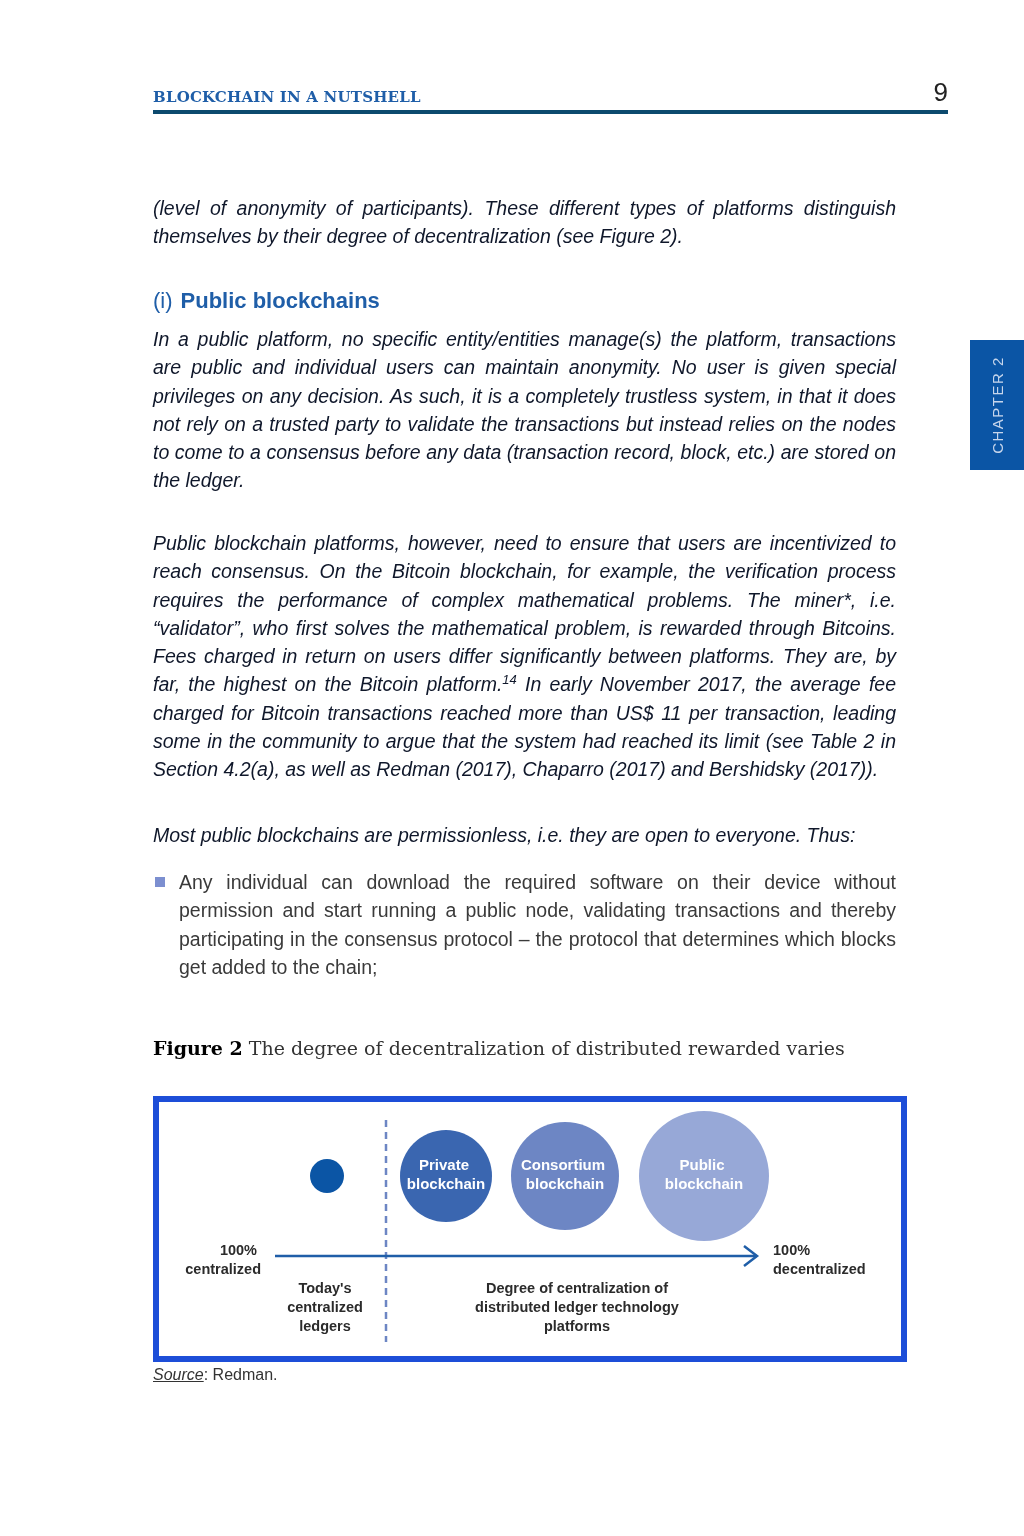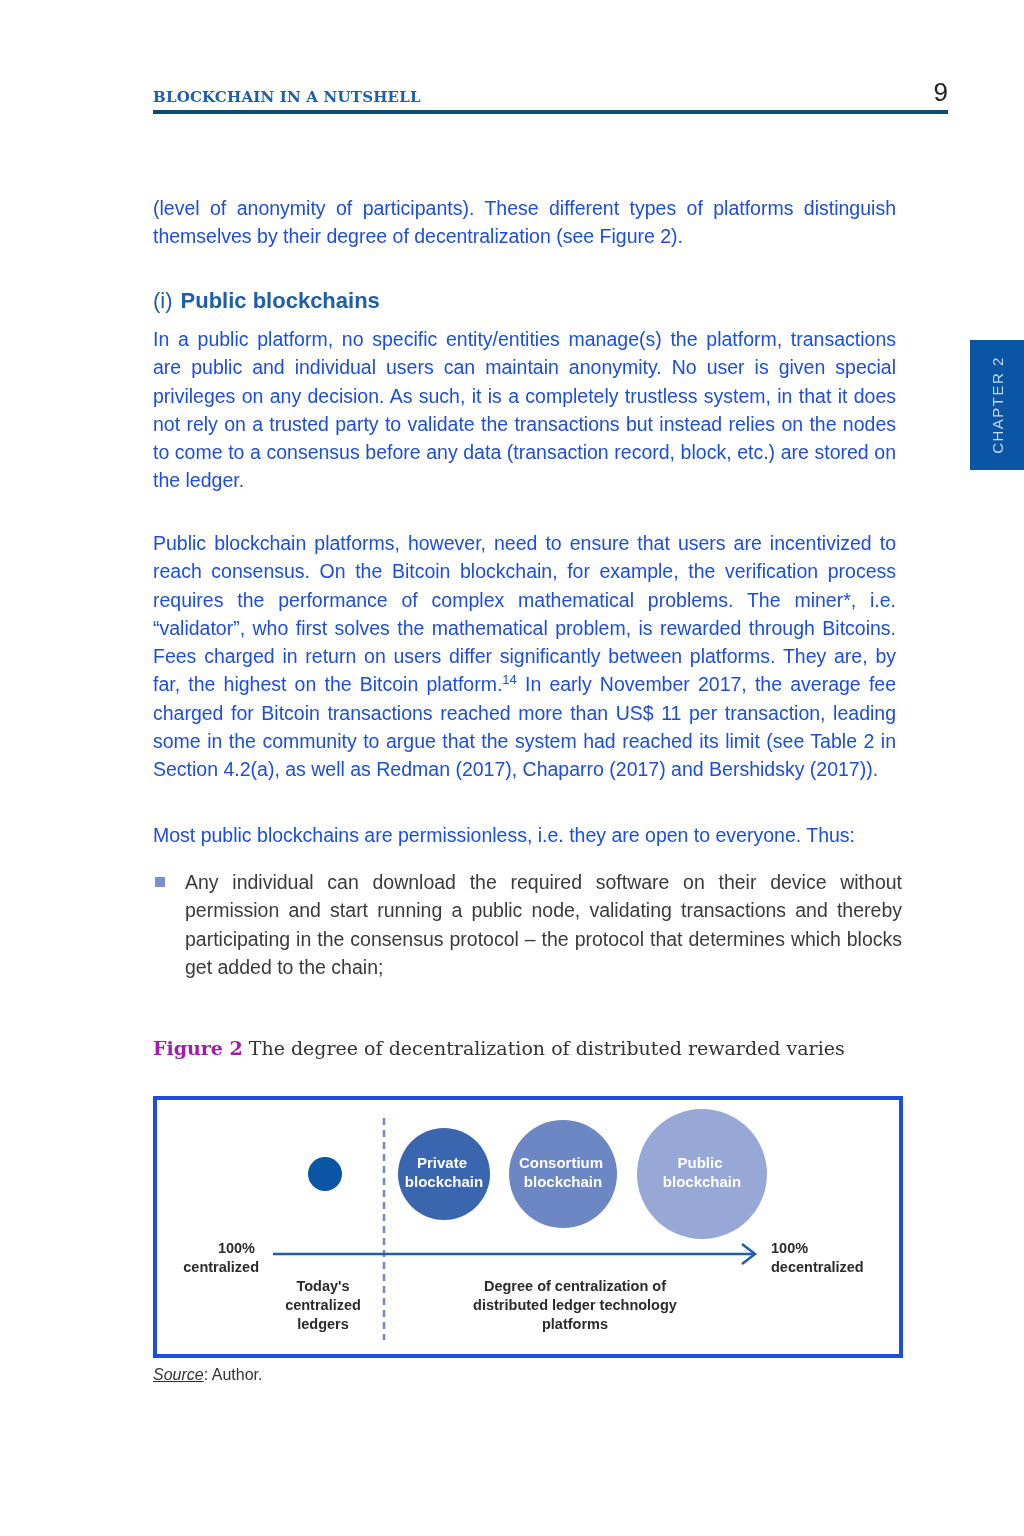--- a/index.html
+++ b/index.html
@@ -2,34 +2,34 @@
 <html><head>
   <meta charset="utf-8">
   <style>
     html, body { margin: 0; padding: 0; background: #ffffff; }
     body { width: 1024px; height: 1536px; position: relative; overflow: hidden; font-family: "Liberation Sans", sans-serif; color: #333333; }
     .header { position: absolute; left: 153px; top: 78px; width: 795px; height: 32px; border-bottom: 4px solid #0c4a6e; }
     .header-title { position: absolute; left: 0; bottom: 4px; font-family: "DejaVu Serif", serif; font-weight: bold; font-size: 15px; color: #1f5ea8; letter-spacing: 0.2px; }
     .page-num { position: absolute; right: 0; bottom: 2px; font-family: "Liberation Sans", sans-serif; font-size: 26px; color: #222; }
     .chapter-tab { position: absolute; left: 970px; top: 340px; width: 54px; height: 130px; background: #0b55a5; }
     .chapter-tab span { position: absolute; left: 50%; top: 50%; transform: translate(-50%, -50%) rotate(-90deg); white-space: nowrap; color: #c7d6ec; font-size: 15px; letter-spacing: 1.5px; }
-    .text { position: absolute; left: 153px; width: 743px; font-size: 19.5px; line-height: 28.3px; text-align: justify; color: #1d4ed8; }
+    .text { position: absolute; left: 153px; width: 743px; font-size: 19.5px; line-height: 28.3px; text-align: justify; color: #0f172a; font-style: italic; }
     .p1 { top: 194px; }
     .section-heading { position: absolute; left: 153px; top: 288px; font-size: 22px; font-weight: bold; color: #1f5ea8; }
     .section-heading .num { font-weight: normal; margin-right: 8px; }
     .p2 { top: 325px; }
     .p3 { top: 529px; }
     .p4 { top: 813px; margin-top: 8px; }
     .bullet { position: absolute; left: 153px; top: 868px; width: 743px; }
     .bullet .sq { position: absolute; left: 2px; top: 9px; width: 10px; height: 10px; background: #7c8fd0; }
-    .bullet .btext { position: absolute; left: 26px; width: 717px; font-size: 19.5px; line-height: 28.3px; text-align: justify; color: #3a3a3a; margin-left: 6px; }
+    .bullet .btext { position: absolute; left: 26px; width: 717px; font-size: 19.5px; line-height: 28.3px; text-align: justify; color: #3a3a3a; }
     sup { font-size: 13px; line-height: 0; vertical-align: super; }
     .fig-caption { position: absolute; left: 153px; top: 1037px; font-family: "DejaVu Serif", serif; font-size: 19px; color: #333; }
-    .fig-caption .fig-label { color: #a21caf; font-weight: bold; margin-right: 6px; }
-    .figure { position: absolute; left: 153px; top: 1096px; width: 742px; height: 254px; border: 4px solid #1d4ed8; }
+    .fig-caption .fig-label { color: #000000; font-weight: bold; margin-right: 6px; }
+    .figure { position: absolute; left: 153px; top: 1096px; width: 742px; height: 254px; border: 6px solid #1d4ed8; }
     .figure svg { position: absolute; left: 0; top: 0; }
     .fig-text { font-family: "Liberation Sans", sans-serif; font-size: 14.5px; fill: #2b2b2b; font-weight: bold; }
     .circle-text { font-family: "Liberation Sans", sans-serif; font-size: 15px; fill: #ffffff; font-weight: bold; }
     .source { position: absolute; left: 153px; top: 1366px; font-size: 16px; color: #333; }
     .source i { font-style: italic; text-decoration: underline; }
   </style>
 </head>
 <body>
 
 <div class="header">
@@ -89,13 +89,13 @@
 
     <text class="fig-text" x="166" y="191" text-anchor="middle">Today's</text>
     <text class="fig-text" x="166" y="210" text-anchor="middle">centralized</text>
     <text class="fig-text" x="166" y="229" text-anchor="middle">ledgers</text>
     <text class="fig-text" x="418" y="191" text-anchor="middle">Degree of centralization of</text>
     <text class="fig-text" x="418" y="210" text-anchor="middle">distributed ledger technology</text>
     <text class="fig-text" x="418" y="229" text-anchor="middle">platforms</text>
   </svg>
 </div>
 
-<div class="source"><i>Source</i><span>: Author.</span></div>
+<div class="source"><i>Source</i><span>: Redman.</span></div>
 
 </body></html>

